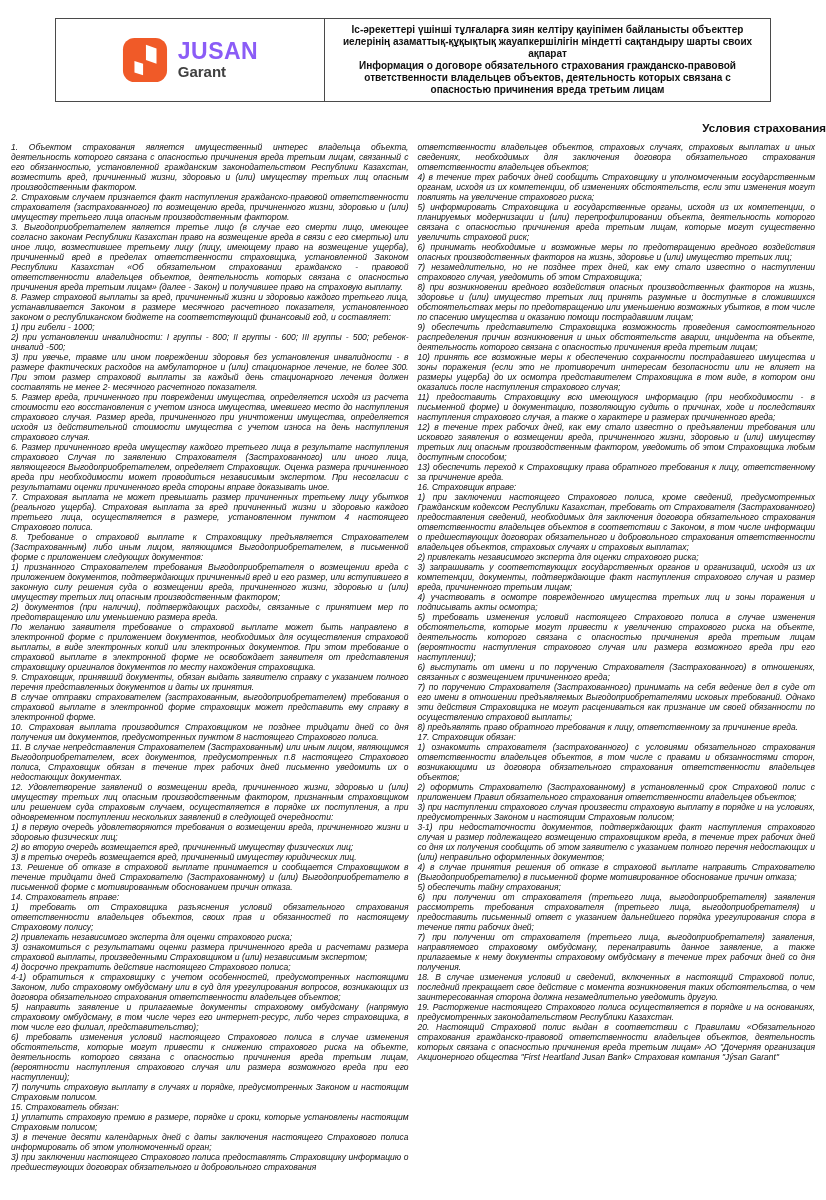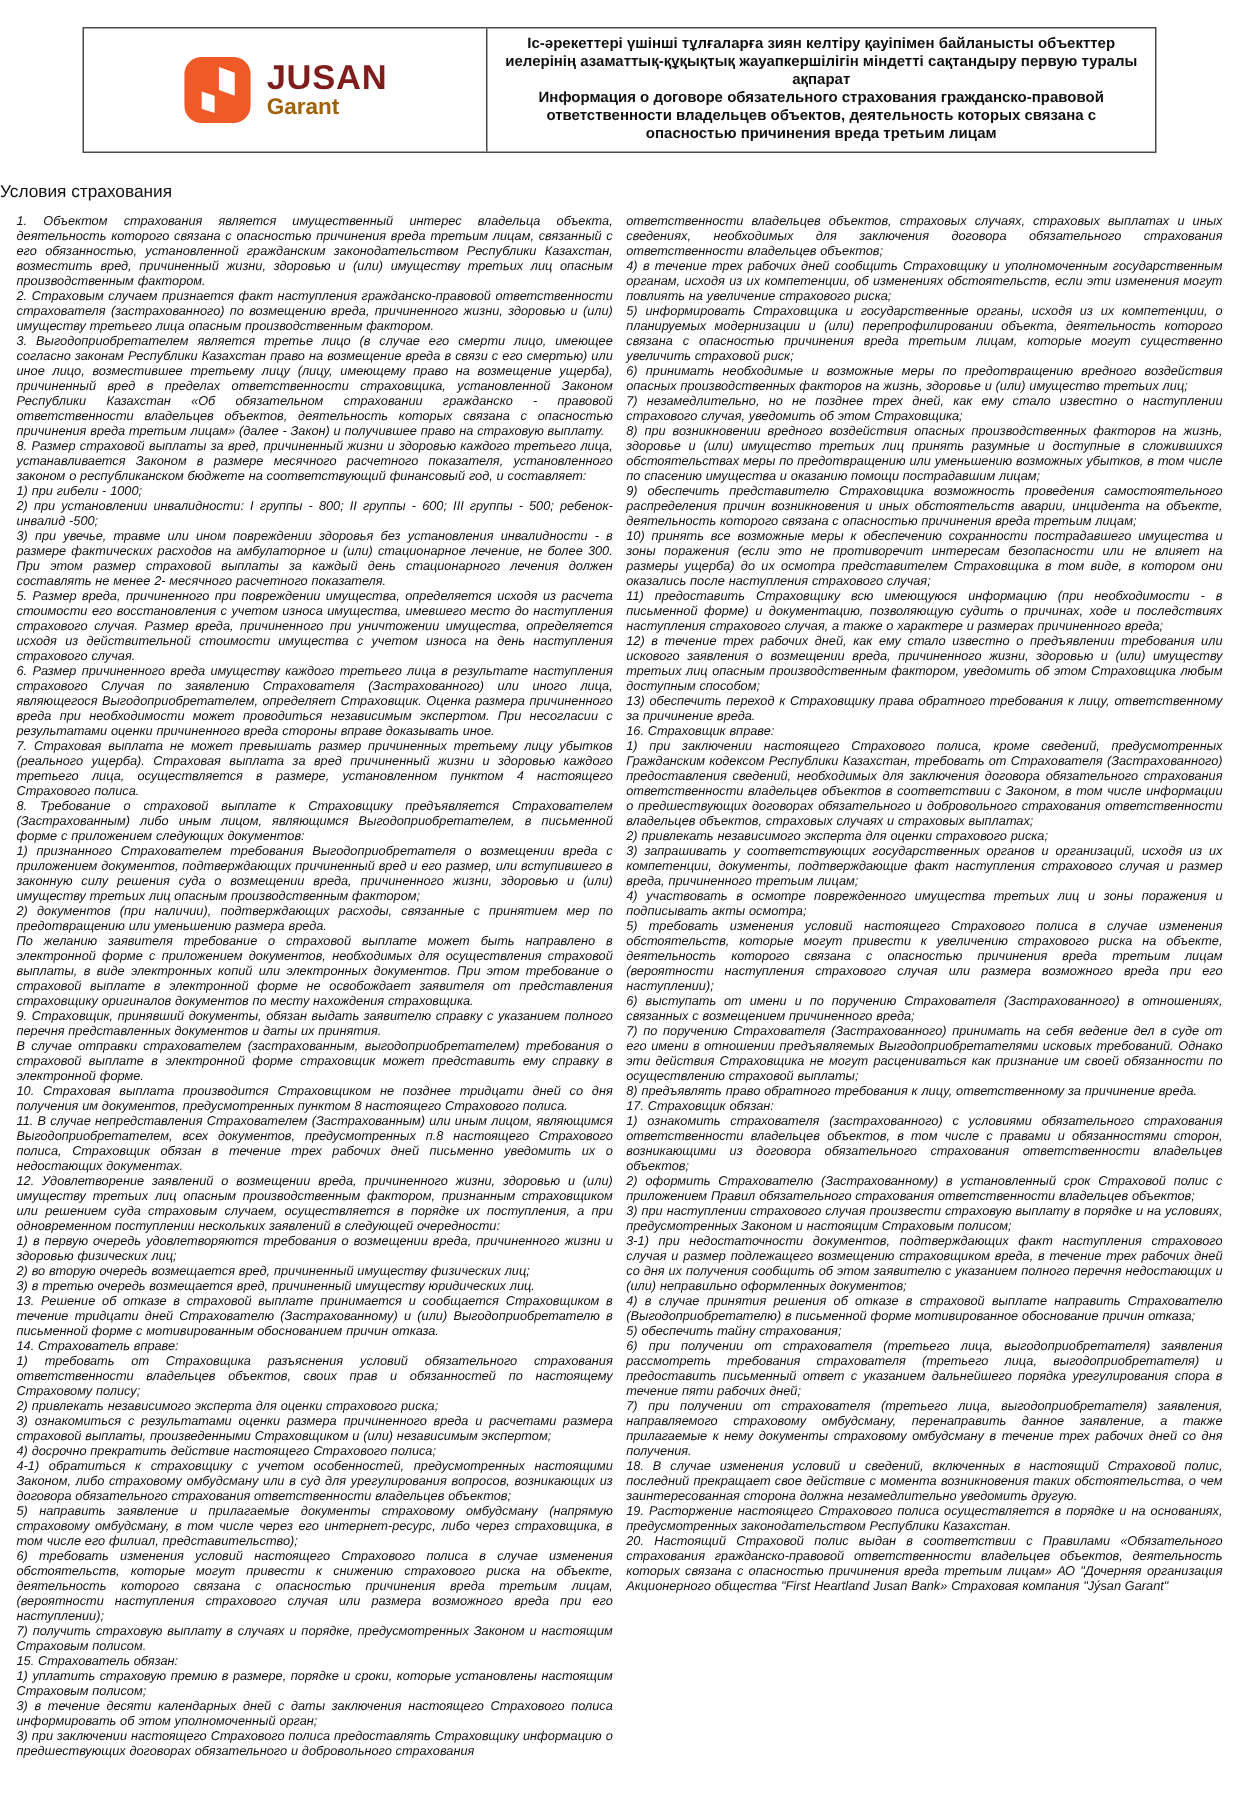--- a/index.html
+++ b/index.html
@@ -29,49 +29,49 @@
     padding: 8px 4px;
     box-sizing: border-box;
   }
   .logo-lockup { display: flex; align-items: center; gap: 10px; }
   .logo-mark { width: 46px; height: 46px; display: block; }
   .logo-textblock { display: flex; flex-direction: column; justify-content: center; }
   .logo-brand {
     font-size: 23px;
     font-weight: 800;
     letter-spacing: 0.5px;
-    color: #7f1d1d;
+    color: #8b5cf6;
     line-height: 1;
   }
   .logo-sub {
     font-size: 15px;
     font-weight: 700;
-    color: #a16207;
+    color: #404040;
     line-height: 1.1;
     margin-top: 1px;
   }
   .header-text-cell {
     flex: 1;
     border-left: 1px solid #4a4a4a;
     padding: 5px 10px;
     display: flex;
     flex-direction: column;
     justify-content: center;
     text-align: center;
     font-size: 10px;
     font-weight: 700;
     line-height: 12px;
     color: #111;
   }
 
   
   .section-title {
-    text-align: left;
+    text-align: right;
     font-size: 11.5px;
-    font-weight: 400;
+    font-weight: 700;
     margin: 20px 0 8px 0;
     color: #111;
   }
 
   
   .columns {
     display: flex;
     gap: 9px;
     padding: 0 11px 10px 11px;
     box-sizing: border-box;
@@ -99,21 +99,21 @@
           <polygon points="25,8 36,12 36,28 25,24" fill="#ffffff"></polygon>
           <polygon points="13,25 22,28 22,40 13,37" fill="#ffffff"></polygon>
         </svg>
         <div class="logo-textblock">
           <div class="logo-brand">JUSAN</div>
           <div class="logo-sub">Garant</div>
         </div>
       </div>
     </div>
     <div class="header-text-cell">
-      <div class="header-kk">Іс-әрекеттері үшінші тұлғаларға зиян келтіру қауіпімен байланысты объекттер иелерінің азаматтық-құқықтық жауапкершілігін міндетті сақтандыру первую туралы ақпарат</div>
+      <div class="header-kk">Іс-әрекеттері үшінші тұлғаларға зиян келтіру қауіпімен байланысты объекттер иелерінің азаматтық-құқықтық жауапкершілігін міндетті сақтандыру шарты своих ақпарат</div>
       <div class="header-ru">Информация о договоре обязательного страхования гражданско-правовой ответственности владельцев объектов, деятельность которых связана с опасностью причинения вреда третьим лицам</div>
     </div>
   </div>
 
   <div class="section-title">Условия страхования</div>
 
   <div class="columns">
     <div class="col">
         <p class="para">1. Объектом страхования является имущественный интерес владельца объекта, деятельность которого связана с опасностью причинения вреда третьим лицам, связанный с его обязанностью, установленной гражданским законодательством Республики Казахстан, возместить вред, причиненный жизни, здоровью и (или) имуществу третьих лиц опасным производственным фактором.</p>
         <p class="para">2. Страховым случаем признается факт наступления гражданско-правовой ответственности страхователя (застрахованного) по возмещению вреда, причиненного жизни, здоровью и (или) имуществу третьего лица опасным производственным фактором.</p>

